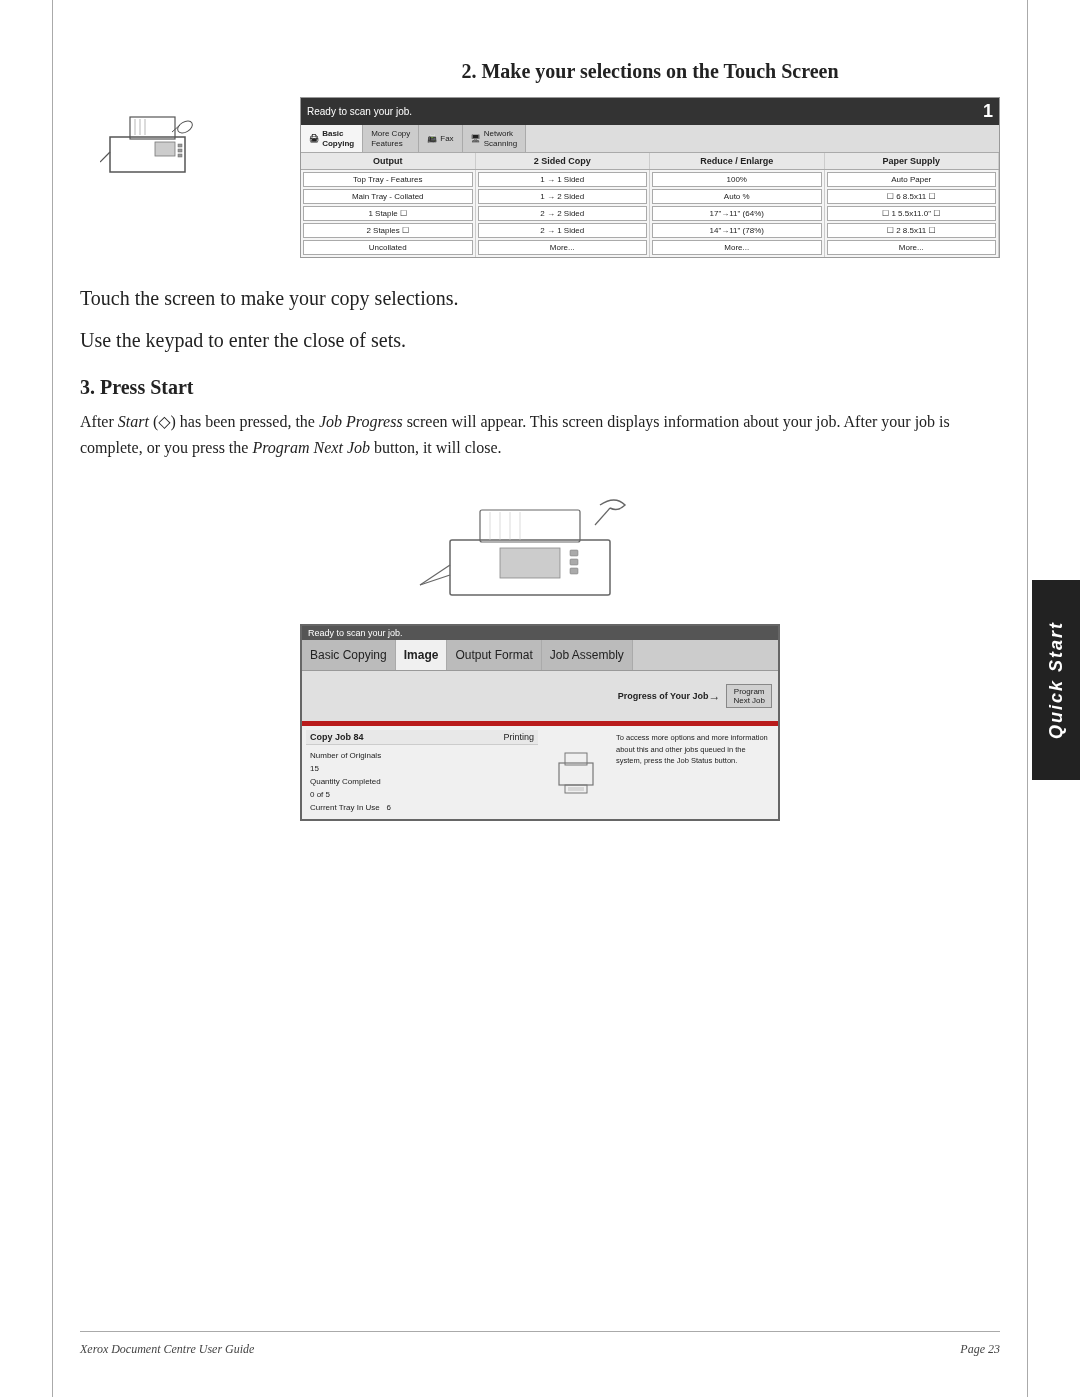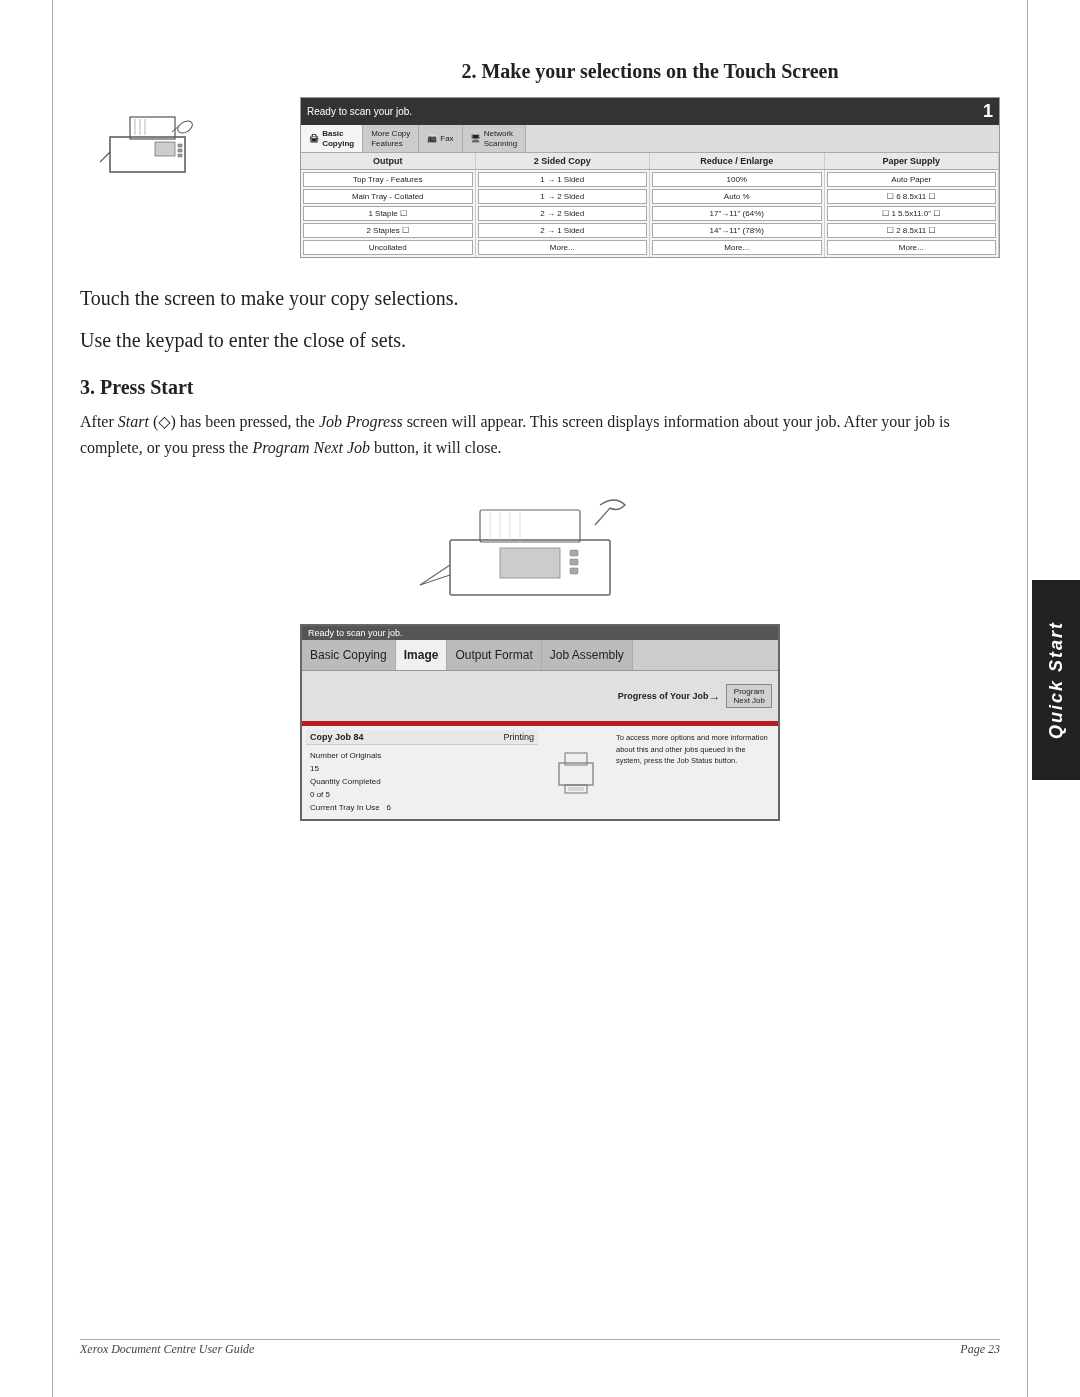--- a/index.html
+++ b/index.html
@@ -306,21 +306,21 @@
 
     
     .footer {
       position: absolute;
       bottom: 40px;
       left: 80px;
       right: 80px;
       border-top: 1px solid #aaa;
       display: flex;
       justify-content: space-between;
-      padding-top: 2px;
+      padding-top: 10px;
       font-size: 12px;
       font-style: italic;
       color: #444;
     }
   </style>
 </head>
 <body>
 
 <div class="page-border-left"></div>
 <div class="page-border-right"></div>

